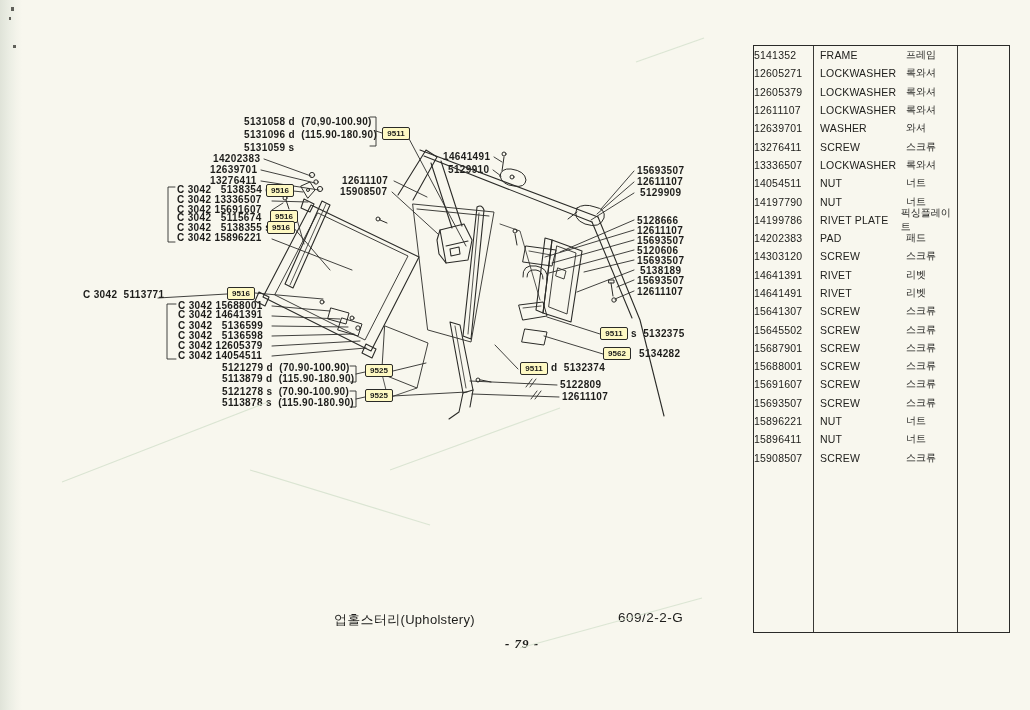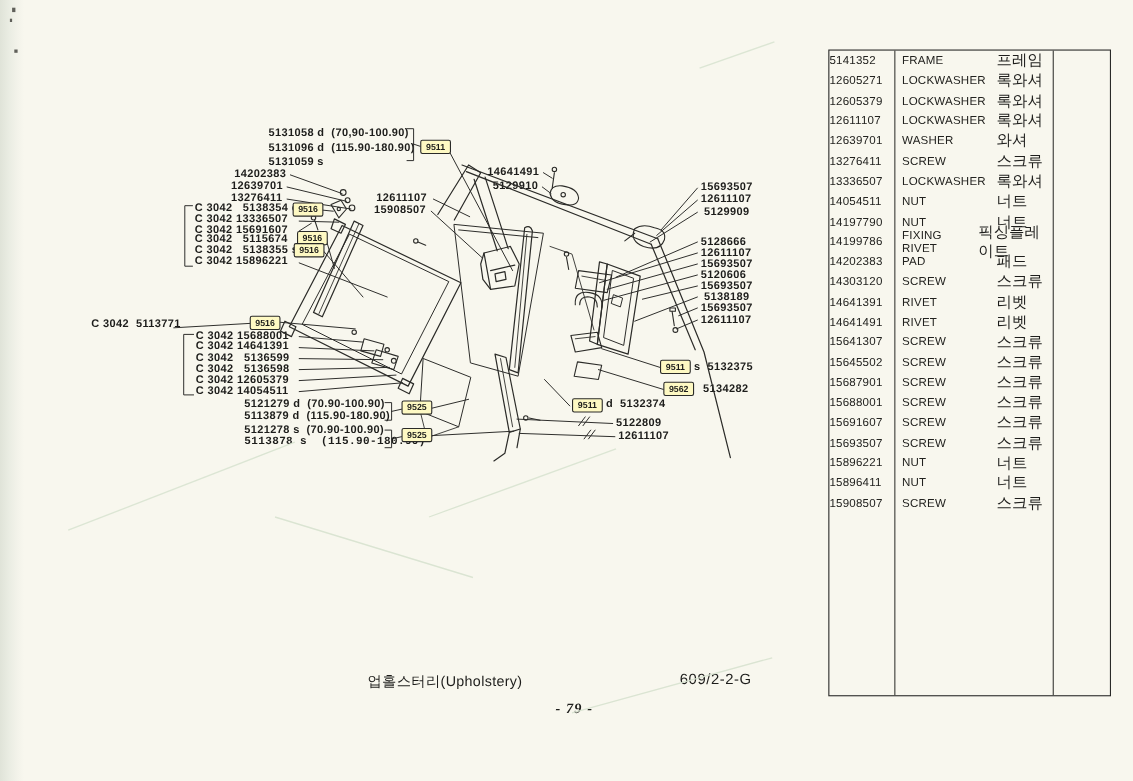--- a/index.html
+++ b/index.html
@@ -28,21 +28,21 @@
     border-bottom:3px double #55554f;font:11px "Liberation Sans",sans-serif;
     color:#1d1d1b;}
   .thead .hc{text-align:center;white-space:pre;}
   .thead .h1{width:59px;} .thead .h2{width:144px;} .thead .h3{flex:1;}
   .tbody{position:relative;}
   .trow{display:flex;height:18.3px;align-items:center;
     font:10.5px "Liberation Sans",sans-serif;color:#22221f;}
   .tc1{width:59px;letter-spacing:.2px;}
   .tc2{width:144px;display:flex;align-items:center;padding-left:7px;box-sizing:border-box;}
   .tc2 .en{width:86px;letter-spacing:.2px;}
-  .tc2 .ko{font-size:14px;color:#1e1e1c;}
+  .tc2 .ko{font-size:10px;color:#1e1e1c;}
   .tc3{flex:1;}
 
   
   .foot{position:absolute;color:#1d1d1b;}
   .foot.title{left:334px;top:611px;font:13px "Liberation Sans",sans-serif;letter-spacing:.3px;}
   .foot.code{left:618px;top:610px;font:13.5px "Liberation Sans",sans-serif;letter-spacing:.5px;}
   .foot.pageno{left:505px;top:636px;font:bold italic 13px "Liberation Serif",serif;letter-spacing:1px;}
 </style>
 </head>
 <body>
@@ -231,21 +231,21 @@
     <div class="dlabel" style="left: 178px; top: 341px;">C 3042 12605379</div>
 
     <div class="dlabel" style="left: 178px; top: 351px;">C 3042 14054511</div>
 
     <div class="dlabel" style="left: 222px; top: 363px;">5121279 d  (70.90-100.90)</div>
 
     <div class="dlabel" style="left: 222px; top: 374px;">5113879 d  (115.90-180.90)</div>
 
     <div class="dlabel" style="left: 222px; top: 387px;">5121278 s  (70.90-100.90)</div>
 
-    <div class="dlabel" style="left: 222px; top: 398px; font-family: Liberation Mono, monospace;">5113878 s  (115.90-180.90)</div>
+    <div class="dlabel" style="left: 222px; top: 398px;">5113878 s  (115.90-180.90)</div>
 
     <div class="dlabel" style="left: 443px; top: 152px;">14641491</div>
 
     <div class="dlabel" style="left: 448px; top: 165px;">5129910</div>
 
     <div class="dlabel" style="left: 342px; top: 176px;">12611107</div>
 
     <div class="dlabel" style="left: 340px; top: 187px;">15908507</div>
 
     <div class="dlabel" style="left: 637px; top: 166px;">15693507</div>
@@ -384,21 +384,21 @@
           <div class="tc2">
             <span class="en">NUT</span>
             <span class="ko">너트</span>
           </div>
           <div class="tc3"></div>
         </div>
 
         <div class="trow">
           <div class="tc1">14199786</div>
           <div class="tc2">
-            <span class="en">FIXING RIVET</span>
+            <span class="en">RIVET PLATE</span>
             <span class="ko">픽싱플레이트</span>
           </div>
           <div class="tc3"></div>
         </div>
 
         <div class="trow">
           <div class="tc1">14202383</div>
           <div class="tc2">
             <span class="en">PAD</span>
             <span class="ko">패드</span>

